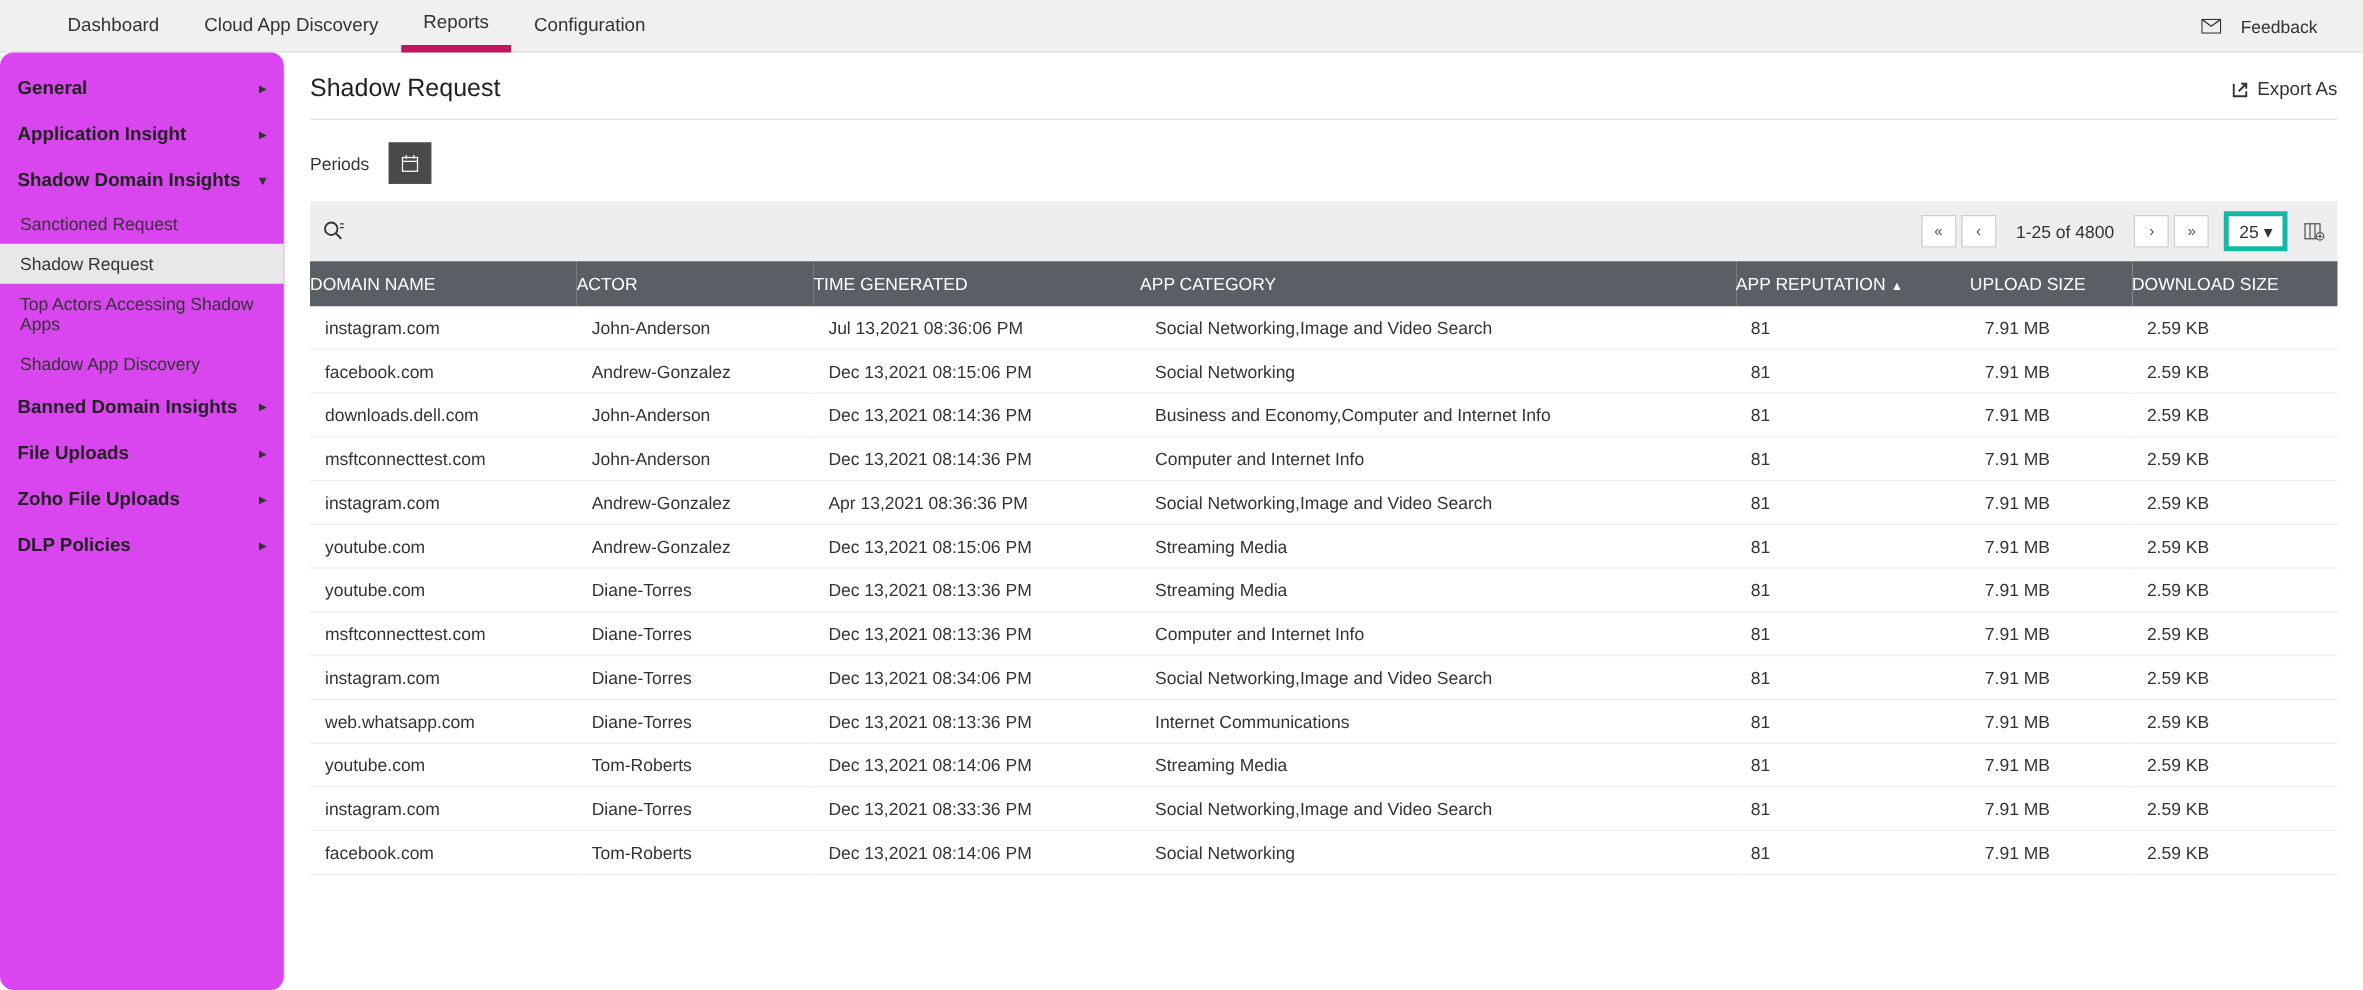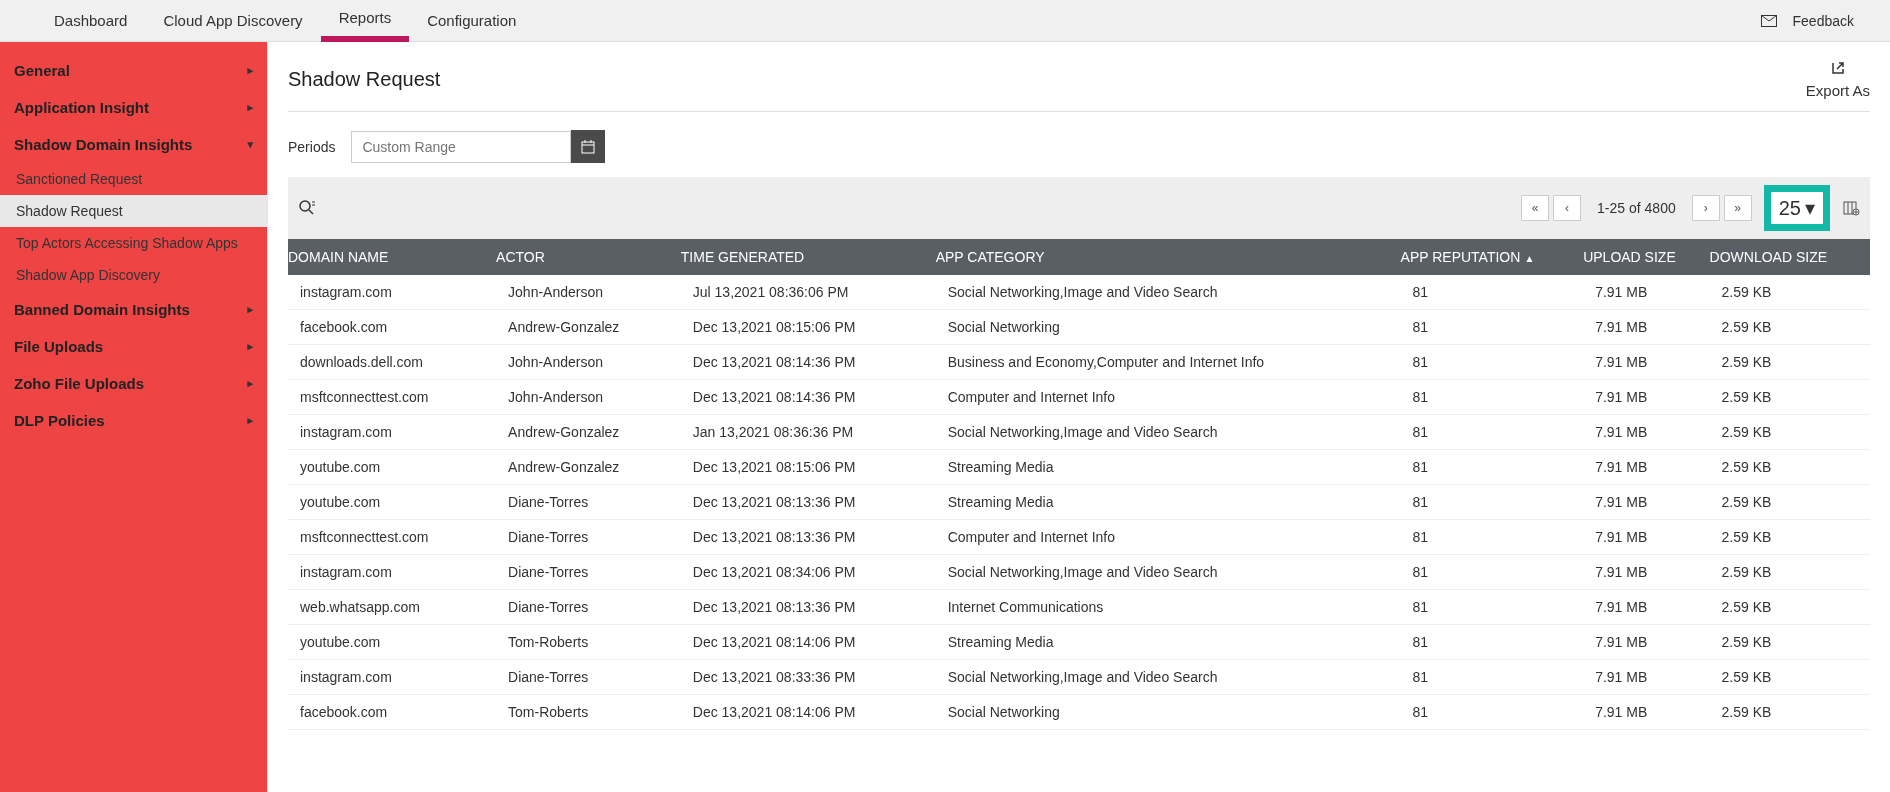--- a/index.html
+++ b/index.html
@@ -7,43 +7,43 @@
 
 
 .topnav { display: flex; align-items: center; background: #f0f0f0; border-bottom: 1px solid #ddd; height: 42px; padding: 0 36px; }
 .topnav .tabs { display: flex; flex: 1; }
 .topnav .tab { padding: 0 18px; height: 42px; display: flex; align-items: center; cursor: pointer; color: #333; font-size: 15px; }
 .topnav .tab.active { border-bottom: 6px solid #be185d; font-weight: 500; }
 .topnav .feedback { display: flex; align-items: center; gap: 16px; cursor: pointer; color: #333; }
 
 
 .layout { display: flex; }
-.sidebar { width: 268px; background: #ef4444; border-right: 1px solid #e5e5e5; padding-top: 10px; min-height: 750px; }
+.sidebar { width: 228px; background: #d946ef; border-right: 1px solid #e5e5e5; padding-top: 10px; min-height: 750px; border-radius: 11px; }
 .sidebar-item { display: flex; align-items: center; justify-content: space-between; padding: 10px 14px; cursor: pointer; font-size: 15px; color: #222; font-weight: 600; }
 .sidebar-item .label { flex: 1; }
 .sidebar-subitem { padding: 8px 14px 8px 16px; cursor: pointer; font-size: 14px; color: #333; font-weight: 400; }
 .sidebar-subitem.active { background: #e8e8e8; }
 
 .main { flex: 1; padding: 18px 20px; }
 .page-header { display: flex; align-items: center; justify-content: space-between; border-bottom: 1px solid #e0e0e0; padding-bottom: 12px; margin-bottom: 18px; }
 .page-title { font-size: 20px; font-weight: 500; color: #222; }
-.export { display: flex; align-items: center; gap: 6px; cursor: pointer; font-size: 15px; font-weight: 500; flex-direction: column; }
+.export { display: flex; align-items: center; gap: 6px; cursor: pointer; font-size: 15px; font-weight: 500; }
 
 .filters { display: flex; align-items: center; gap: 16px; margin-bottom: 14px; }
 .filters .label { font-size: 14px; color: #333; }
 .date-input { display: flex; align-items: center; }
 .date-input input { border: 1px solid #ccc; padding: 7px 10px; width: 220px; font-size: 14px; color: #999; outline: none; }
 .date-input .cal-btn { background: #4a4a4a; border: 1px solid #4a4a4a; color: #fff; padding: 6px 8px; cursor: pointer; display: flex; align-items: center; justify-content: center; height: 33px; width: 34px; }
 
 .table-toolbar { background: #eee; display: flex; align-items: center; padding: 8px 10px; justify-content: space-between; }
 .search-btn { cursor: pointer; display: flex; align-items: center; }
 .pager { display: flex; align-items: center; gap: 4px; }
 .pager-btn { background: #fff; border: 1px solid #ccc; width: 28px; height: 26px; display: flex; align-items: center; justify-content: center; cursor: pointer; font-size: 12px; color: #555; }
 .pager-text { padding: 0 12px; font-size: 14px; color: #333; }
-.page-size { background: #fff; border: 7px solid #14b8a6; padding: 4px 8px; font-size: 20px; cursor: pointer; display: flex; align-items: center; gap: 4px; margin-left: 8px; }
+.page-size { background: #fff; border: 4px solid #14b8a6; padding: 4px 8px; font-size: 14px; cursor: pointer; display: flex; align-items: center; gap: 4px; margin-left: 8px; }
 .cols-btn { margin-left: 8px; cursor: pointer; display: flex; align-items: center; }
 
 table { width: 100%; border-collapse: collapse; }
 thead th { background: #5a5f66; color: #fff; text-align: left; padding: 10px 0; font-weight: 500; font-size: 14px; }
 thead th .sort-icon { margin-left: 4px; font-size: 10px; }
 tbody td { padding: 9px 12px; border-bottom: 1px solid #eee; font-size: 14px; color: #333; }
 
 svg { display: block; }
 </style>
 </head>
@@ -114,21 +114,20 @@
               <path d="M7 9 L13 3 M9 3 L13 3 L13 7" fill="none" stroke="#333" stroke-width="1.5"></path>
             </svg>
         </span>
         <span>Export As</span>
       </div>
     </div>
 
     <div class="filters">
       <span class="label">Periods</span>
       <div class="date-input">
-        <input type="text" placeholder="Custom Range" style="">
         <div class="cal-btn">
           <span>
             <svg width="16" height="16" viewBox="0 0 16 16">
                 <rect x="2" y="3" width="12" height="11" fill="none" stroke="#fff"></rect>
                 <line x1="2" y1="6" x2="14" y2="6" stroke="#fff"></line>
                 <line x1="5" y1="1" x2="5" y2="4" stroke="#fff"></line>
                 <line x1="11" y1="1" x2="11" y2="4" stroke="#fff"></line>
               </svg>
           </span>
         </div>
@@ -223,21 +222,21 @@
             <td>John-Anderson</td>
             <td>Dec 13,2021 08:14:36 PM</td>
             <td>Computer and Internet Info</td>
             <td>81</td>
             <td>7.91 MB</td>
             <td>2.59 KB</td>
           </tr>
           <tr>
             <td>instagram.com</td>
             <td>Andrew-Gonzalez</td>
-            <td>Jan 13,2021 08:36:36 PM</td>
+            <td>Apr 13,2021 08:36:36 PM</td>
             <td>Social Networking,Image and Video Search</td>
             <td>81</td>
             <td>7.91 MB</td>
             <td>2.59 KB</td>
           </tr>
           <tr>
             <td>youtube.com</td>
             <td>Andrew-Gonzalez</td>
             <td>Dec 13,2021 08:15:06 PM</td>
             <td>Streaming Media</td>

